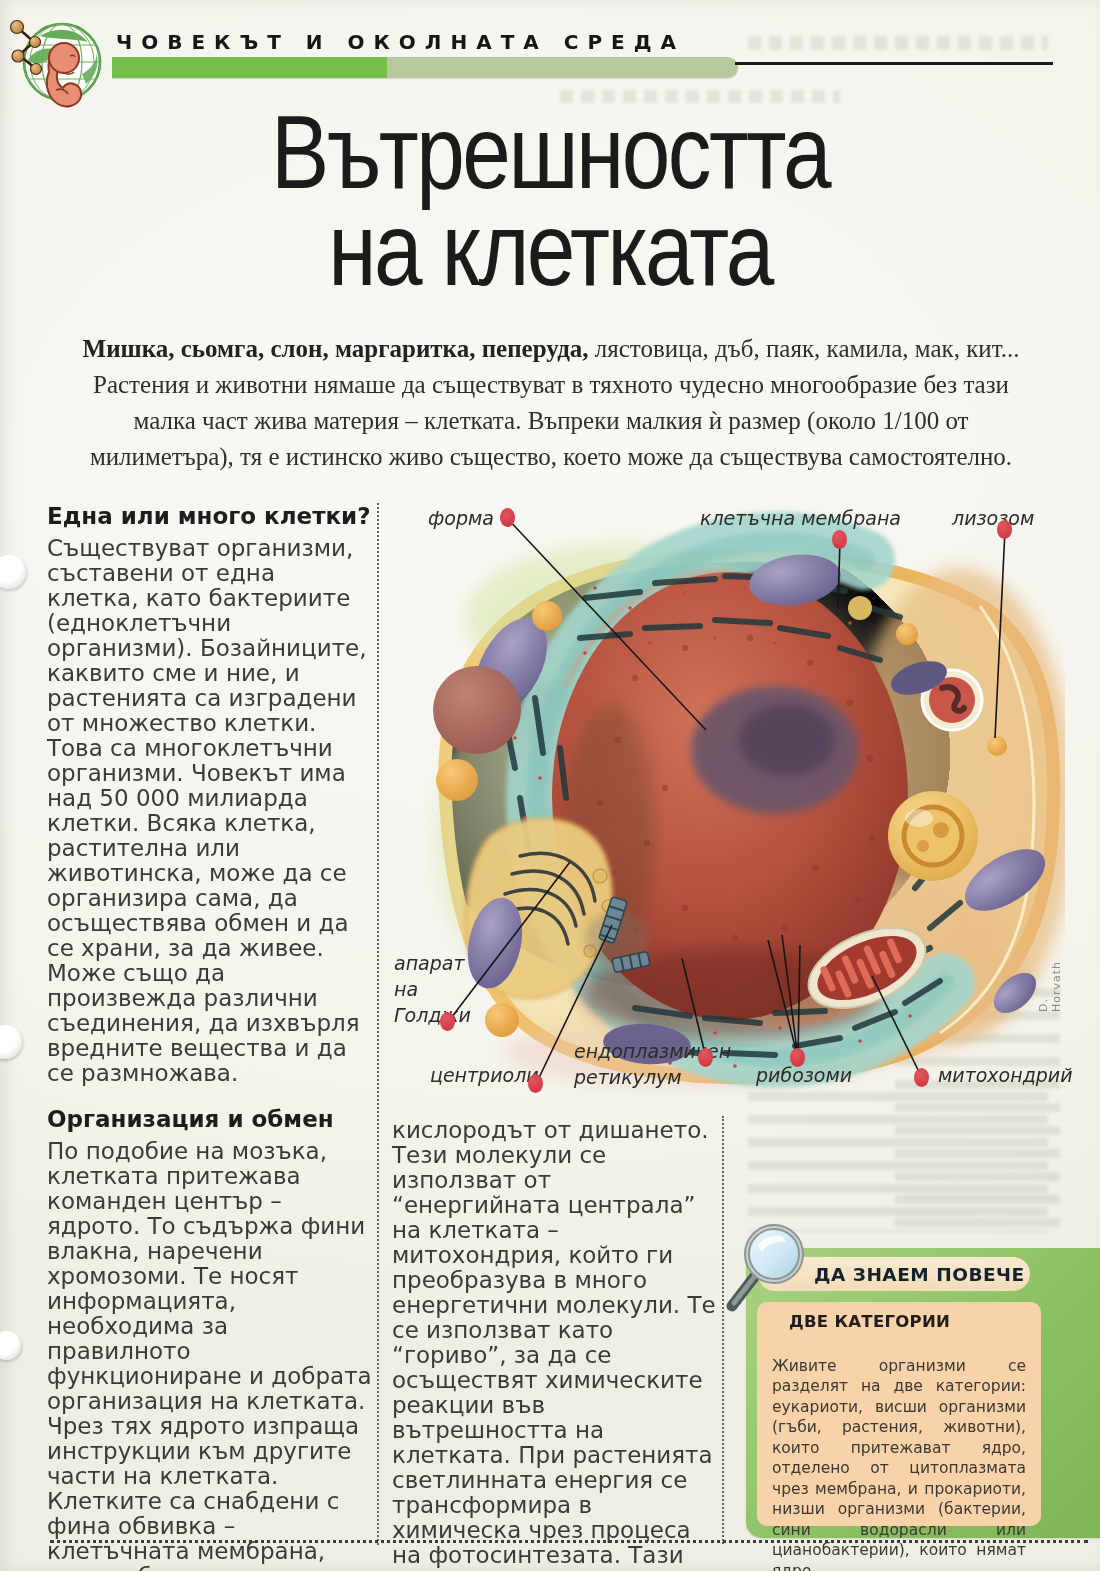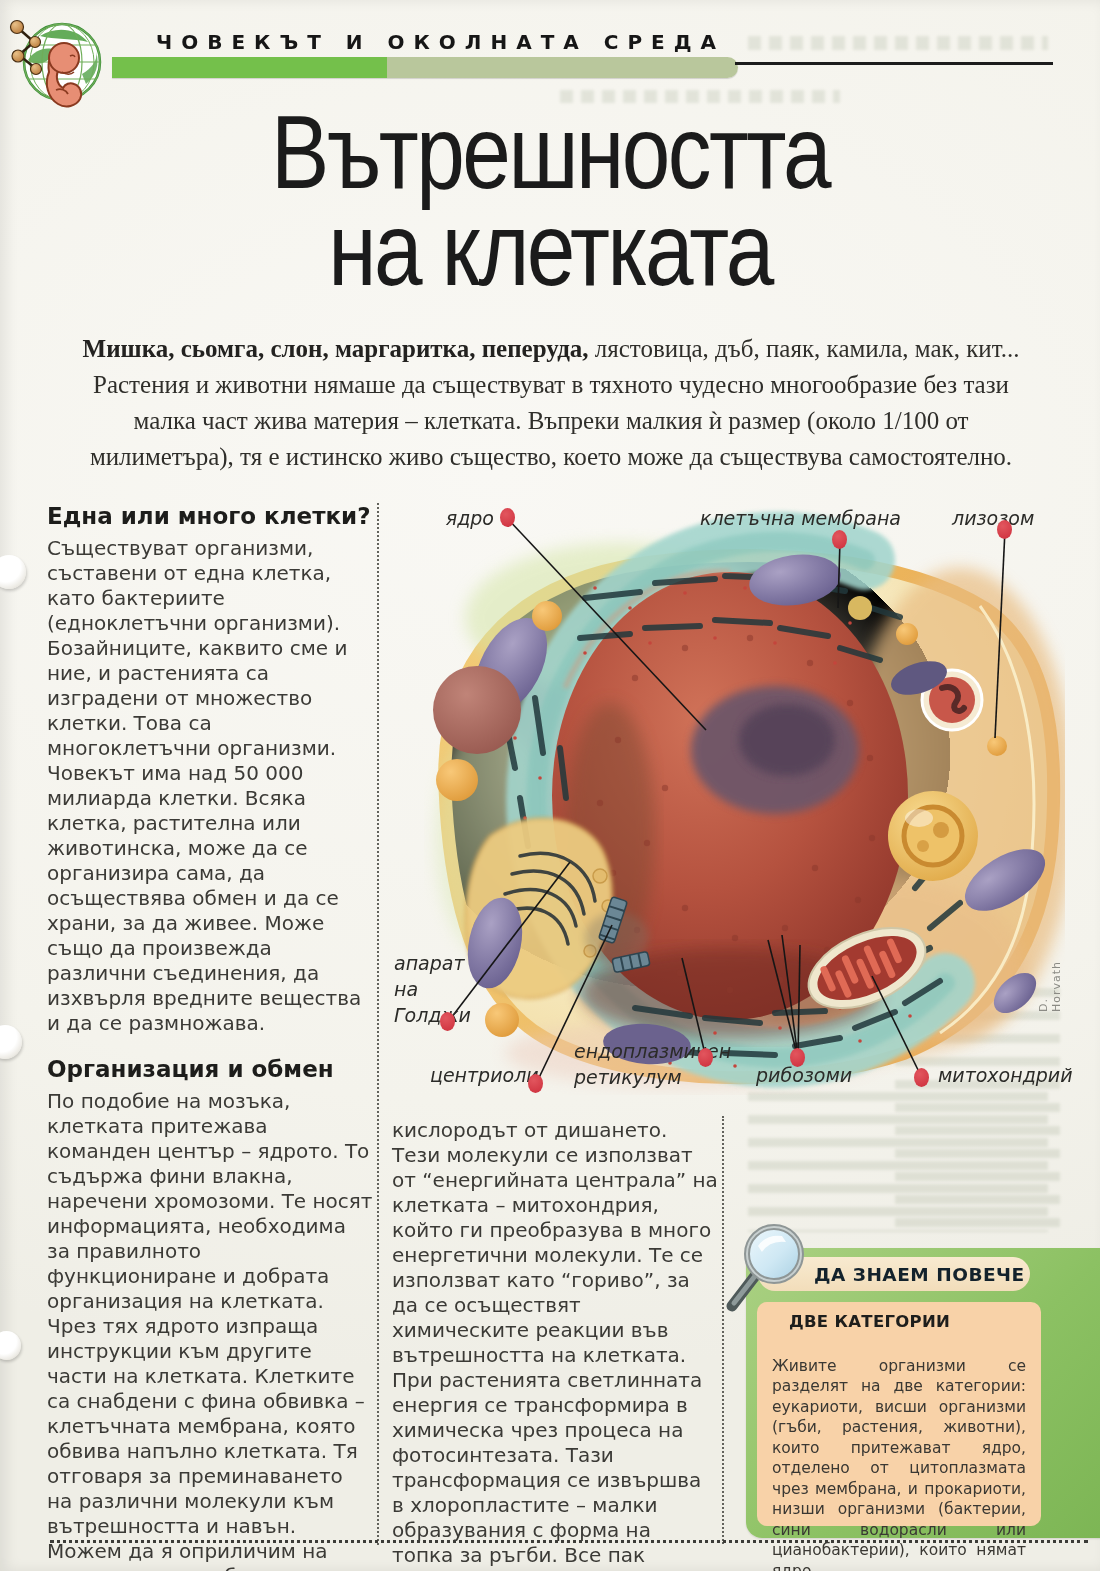--- a/index.html
+++ b/index.html
@@ -3,40 +3,40 @@
 <meta charset="utf-8">
 <style>
   html,body{margin:0;padding:0;background:#d8d6d0;}
   #page{position:relative;width:1100px;height:1571px;margin:0 auto;overflow:hidden;
     background:radial-gradient(1300px 900px at 45% 30%, #f9f8f4 0%, #f4f3ec 70%, #efeee6 100%);
     font-family:"DejaVu Sans", sans-serif; color:#3b3a36;
     box-shadow: inset 6px 0 14px rgba(0,0,0,.08);}
   .abs{position:absolute;}
 
   
-  .hdr-title{left:116px;top:30px;font-size:20px;font-weight:700;letter-spacing:9px;color:#161616;margin-left:40px;}
+  .hdr-title{left:116px;top:30px;font-size:20px;font-weight:700;letter-spacing:9px;color:#161616;}
   .hdr-bar{left:112px;top:57px;width:626px;height:21px;border-radius:0 11px 11px 0;
     background:linear-gradient(90deg,#74c04b 0 44%,#b9c79c 44%);
     box-shadow:0 1px 1px rgba(0,0,0,.15);}
   .hdr-line{left:735px;top:62px;width:318px;height:2.5px;background:#1c1c1c;}
 
   
   .title{left:0;top:104px;width:1100px;text-align:center;font-size:104px;line-height:97px;
     font-family:"Liberation Sans","DejaVu Sans",sans-serif;font-weight:400;color:#1b1b1b;
     letter-spacing:-3px;transform:scaleX(.84);transform-origin:50% 0;}
 
   
   .intro{left:70px;top:306px;width:962px;text-align:center;font-size:25px;line-height:36px;color:#2f2e2a;font-family:Liberation Serif, serif;}
   .intro b{color:#232220;}
 
   
   .colL{left:47px;top:503px;width:326px;}
   .colM{left:392px;top:1118px;width:326px;}
   h3.sec{margin:0 0 6px 0;font-size:23px;line-height:27px;color:#1d1d1b;font-weight:700;}
-  .par{margin:0 0 20px 0;font-size:20px;line-height:25px;}
+  .par{margin:0 0 20px 0;font-size:23px;line-height:25px;}
   .gap2{margin-top:14px;}
 
   
   .vdot{border-left:2px dotted #62625c;width:0;}
   .vd1{left:377px;top:503px;height:1042px;}
   .vd2{left:722px;top:1116px;height:428px;}
   .hdot{left:50px;top:1540px;width:1038px;height:0;border-top:3px dotted #3c3c38;}
 
   
   #cellwrap{left:385px;top:488px;width:680px;height:624px;}
@@ -406,21 +406,21 @@
         <line x1="151" y1="596" x2="227" y2="437"></line>
         <line x1="321" y1="570" x2="297" y2="470"></line>
         <line x1="413" y1="570" x2="383" y2="452"></line>
         <line x1="413" y1="570" x2="397" y2="447"></line>
         <line x1="413" y1="570" x2="415" y2="457"></line>
         <line x1="537" y1="590" x2="487" y2="488"></line>
       </g>
     </svg>
   </div>
 
-  <div class="lbl lbl-yadro">ядро</div>
+  <div class="lbl lbl-yadro">форма</div>
   <div class="lbl lbl-membrana">клетъчна мембрана</div>
   <div class="lbl lbl-lizozom">лизозом</div>
   <div class="lbl lbl-golgi">апарат на Голджи</div>
   <div class="lbl lbl-centrioli">центриоли</div>
   <div class="lbl lbl-er">ендоплазмичен ретикулум</div>
   <div class="lbl lbl-ribozomi">рибозоми</div>
   <div class="lbl lbl-mito">митохондрий</div>
   <div class="abs credit">D. Horvath</div>
 
   <span class="dot dot-yadro"></span>

